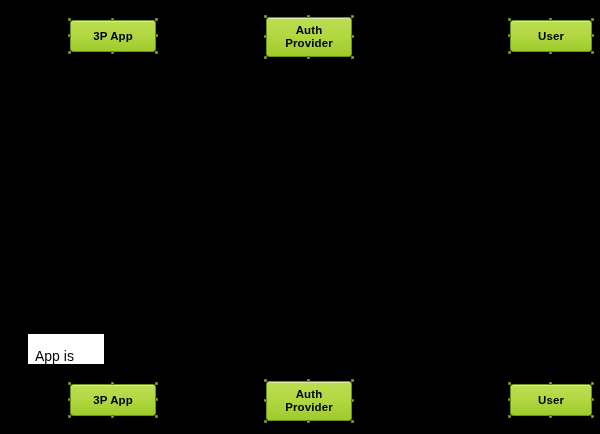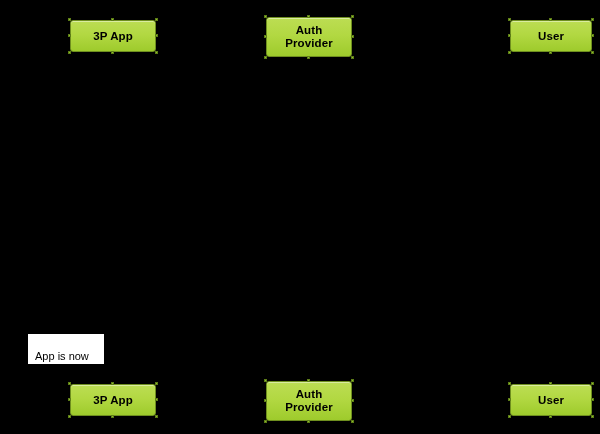--- a/index.html
+++ b/index.html
@@ -68,21 +68,21 @@
   .h-lc { left: -3px;  top: 50%; margin-top: -2px; }
   .h-rc { right: -3px; top: 50%; margin-top: -2px; }
 
   
   .note {
     position: absolute;
     box-sizing: border-box;
     background: #ffffff;
     border: 1px solid #000000;
     color: #000000;
-    font-size: 11px;
+    font-size: 14px;
     line-height: 12px;
     padding: 4px 6px 4px 7px;
     white-space: pre-line;
     text-align: left;
   }
 </style>
 </head>
 <body>
 
 <div id="canvas">

